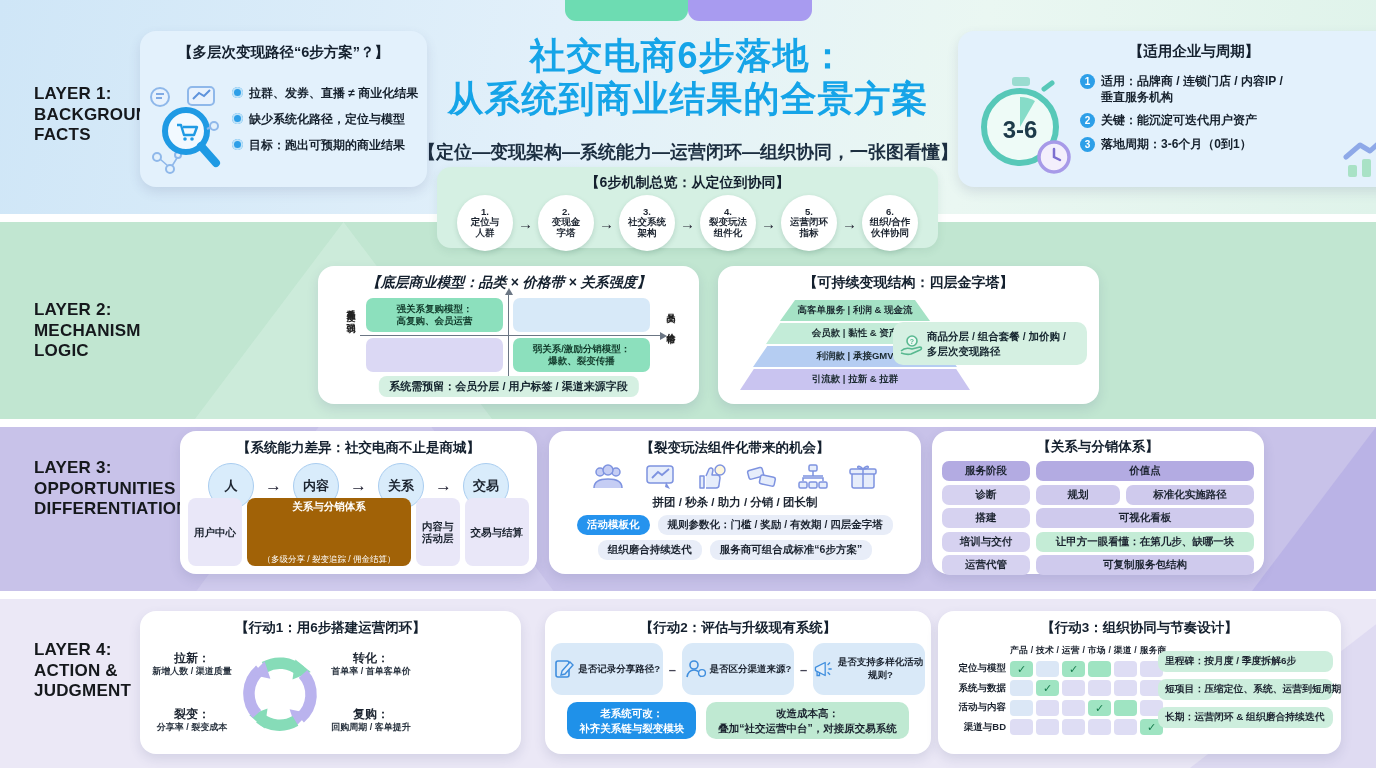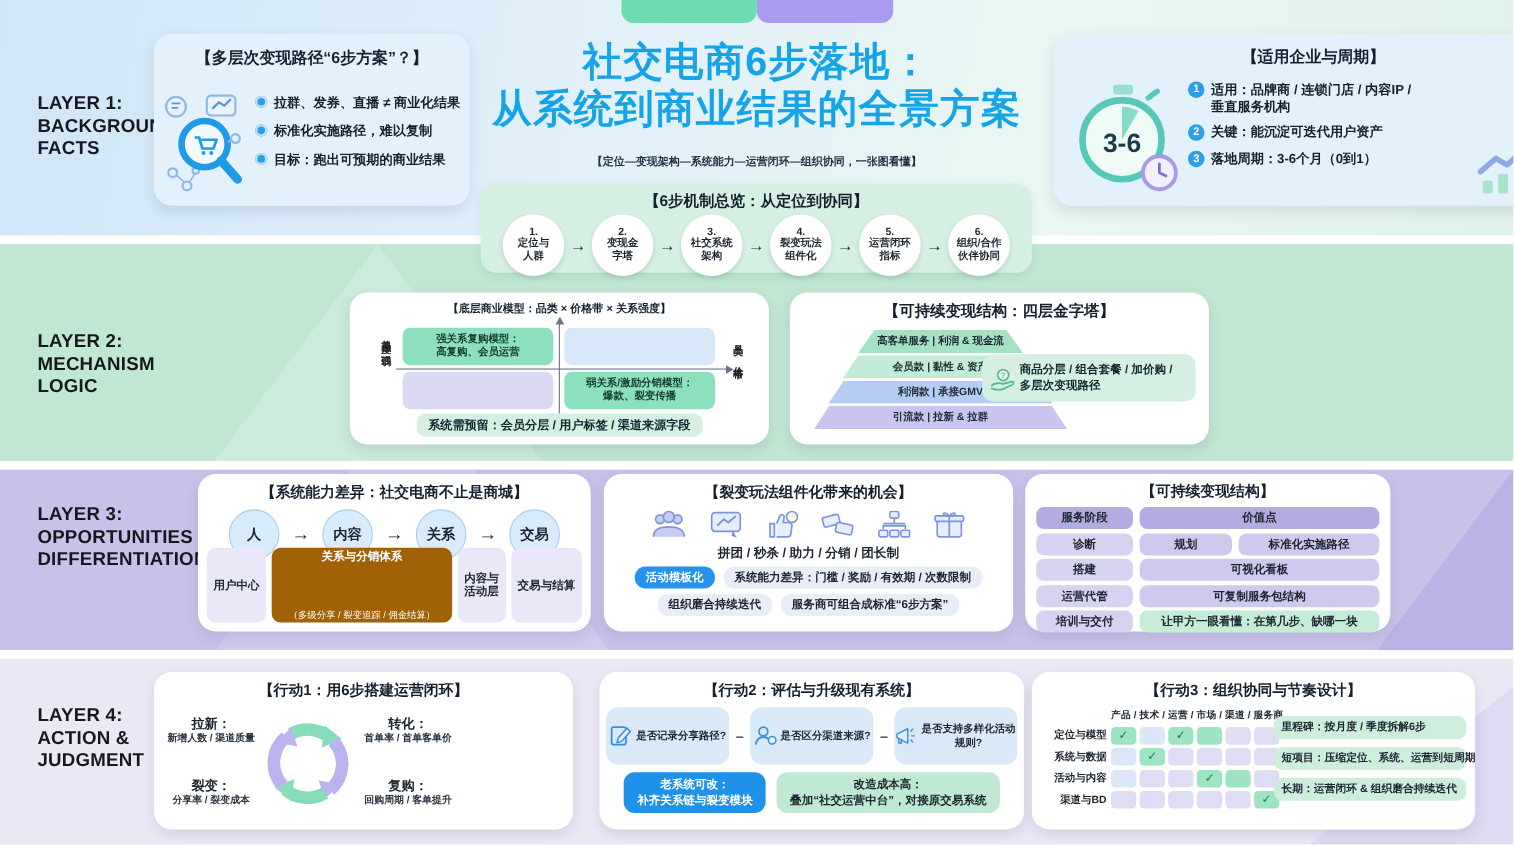--- a/index.html
+++ b/index.html
@@ -19,21 +19,21 @@
   .tab-teal{left:565px;width:123px;background:#6ddcb2;}
   .tab-purple{left:688px;width:124px;background:#a89bf0;}
   .layer-label{position:absolute;left:34px;z-index:3;font-weight:bold;font-size:17px;line-height:1.22;color:#15181c;white-space:pre-line;letter-spacing:.2px;}
   .pre{white-space:pre-line;}
   .box{position:absolute;z-index:4;border-radius:16px;box-shadow:0 5px 12px rgba(70,80,130,.14);}
   .bluebox{background:#e3f1fc;}
   .whitebox{background:#ffffff;}
   .box-title{text-align:center;font-weight:bold;color:#14202e;}
   
   #main-title{position:absolute;left:428px;top:34px;width:520px;z-index:4;text-align:center;font-size:36px;line-height:1.2;font-weight:900;color:#15a4e8;white-space:pre-line;letter-spacing:1px;}
-  #subtitle{position:absolute;left:408px;top:140px;width:560px;z-index:4;text-align:center;font-size:10px;font-weight:bold;color:#1c2e40;}
+  #subtitle{position:absolute;left:408px;top:140px;width:560px;z-index:4;text-align:center;font-size:18px;font-weight:bold;color:#1c2e40;}
   
   #why-box{left:140px;top:31px;width:287px;height:156px;}
   #why-box .box-title{padding-top:12px;font-size:14.5px;}
   .why-icons{position:absolute;left:8px;top:48px;width:84px;height:100px;}
   .why-bullets{position:absolute;left:92px;top:54px;width:190px;}
   .why-bullet{display:flex;align-items:flex-start;margin-bottom:9px;font-size:12px;font-weight:bold;color:#15202c;}
   .bdot{flex:0 0 11px;width:11px;height:11px;border-radius:50%;background:#2d9fe8;margin:2px 6px 0 0;box-shadow:inset 0 0 0 2px #bfe2f8;}
   
   #apply-box{left:958px;top:31px;width:436px;height:156px;padding-left:18px;}
   #apply-box .box-title{padding-top:11px;font-size:14.5px;}
@@ -46,21 +46,21 @@
   
   #steps-strip{position:absolute;left:437px;top:167px;width:501px;height:81px;z-index:5;background:#d5f0e3;border-radius:14px;box-shadow:0 3px 8px rgba(60,110,90,.10);}
   #steps-strip .box-title{padding-top:7px;font-size:14px;}
   .steps-row{display:flex;align-items:center;justify-content:center;margin-top:3px;}
   .step-circle{width:56px;height:56px;border-radius:50%;background:#fff;box-shadow:0 2px 5px rgba(40,90,70,.18);display:flex;flex-direction:column;align-items:center;justify-content:center;}
   .step-num{font-size:9.5px;font-weight:bold;line-height:1.1;}
   .step-lbl{font-size:9.5px;font-weight:bold;line-height:1.15;text-align:center;white-space:pre-line;}
   .step-arrow{font-size:15px;font-weight:bold;color:#223;margin:0 5px;}
   
   #biz-box{left:318px;top:266px;width:381px;height:138px;}
-  #biz-box .box-title{padding-top:8px;font-size:10px;}
+  #biz-box .box-title{padding-top:8px;font-size:14px;font-style:italic;}
   .quad-wrap{position:absolute;left:48px;top:32px;width:284px;height:74px;}
   .quad-grid{position:absolute;left:0;top:0;width:100%;height:100%;display:grid;grid-template-columns:1fr 1fr;grid-template-rows:1fr 1fr;gap:6px 10px;}
   .qcell{border-radius:7px;font-size:9.5px;font-weight:bold;display:flex;align-items:center;justify-content:center;text-align:center;line-height:1.25;}
   .q-green{background:#8ce0bd;color:#123c2c;}
   .q-blue{background:#d7e9f8;}
   .q-purple{background:#dbd8f4;}
   .axis-v{position:absolute;left:50%;top:-4px;width:1px;height:82px;background:#6b7684;}
   .axis-h{position:absolute;top:50%;left:-6px;height:1px;width:300px;background:#6b7684;}
   .axis-h::after{content:"";position:absolute;right:-7px;top:-3.5px;border-left:7px solid #6b7684;border-top:4px solid transparent;border-bottom:4px solid transparent;}
   .axis-v::before{content:"";position:absolute;left:-3.5px;top:-6px;border-bottom:7px solid #6b7684;border-left:4px solid transparent;border-right:4px solid transparent;}
@@ -191,21 +191,21 @@
         <line x1="59" y1="50" x2="63" y2="48" stroke="#8fb8ea" stroke-width="2"></line>
       </svg>
     </div>
     <div class="why-bullets">
       <div class="why-bullet">
           <span class="bdot"></span>
           <span>拉群、发券、直播 ≠ 商业化结果</span>
         </div>
       <div class="why-bullet">
           <span class="bdot"></span>
-          <span>标准化实施路径，难以复制</span>
+          <span>缺少系统化路径，定位与模型</span>
         </div>
       <div class="why-bullet">
           <span class="bdot"></span>
           <span>目标：跑出可预期的商业结果</span>
         </div>
     </div>
   </div>
 
   <div class="box bluebox" id="apply-box">
     <div class="box-title">【适用企业与周期】</div>
@@ -380,51 +380,51 @@
       <svg width="30" height="26" viewBox="0 0 30 26">
         <rect x="4" y="9" width="22" height="15" rx="2" fill="#e6edfb" stroke="#7e93e0" stroke-width="1.5"></rect>
         <rect x="2" y="5" width="26" height="5" rx="1.5" fill="#e6edfb" stroke="#7e93e0" stroke-width="1.5"></rect>
         <line x1="15" y1="5" x2="15" y2="24" stroke="#7e93e0" stroke-width="1.5"></line>
         <path d="M15 5 c-5 -6 -9 0 0 0 c9 0 5 -6 0 0" fill="none" stroke="#7e93e0" stroke-width="1.4"></path>
       </svg>
     </div>
     <div class="fis-types">拼团 / 秒杀 / 助力 / 分销 / 团长制</div>
     <div class="fis-row">
       <span class="fchip fchip-blue">活动模板化</span>
-      <span class="fchip">系统能力差异：门槛 / 奖励 / 有效期 / 次数限制</span>
+      <span class="fchip">规则参数化：门槛 / 奖励 / 有效期 / 四层金字塔</span>
     </div>
     <div class="fis-row">
       <span class="fchip">组织磨合持续迭代</span>
       <span class="fchip">服务商可组合成标准“6步方案”</span>
     </div>
   </div>
 
   <div class="box whitebox" id="prov-box">
-    <div class="box-title">【可持续变现结构】</div>
+    <div class="box-title">【关系与分销体系】</div>
     <div class="prov-grid">
       <div class="prow">
         <div class="pstage phead">服务阶段</div>
         <div class="pval phead">价值点</div>
       </div>
       <div class="prow">
         <div class="pstage">诊断</div>
         <div class="pval pval-small">规划</div>
         <div class="pval">标准化实施路径</div>
       </div>
       <div class="prow">
         <div class="pstage">搭建</div>
         <div class="pval">可视化看板</div>
       </div>
       <div class="prow">
+        <div class="pstage">培训与交付</div>
+        <div class="pval pgreen">让甲方一眼看懂：在第几步、缺哪一块</div>
+      </div>
+      <div class="prow">
         <div class="pstage">运营代管</div>
         <div class="pval">可复制服务包结构</div>
-      </div>
-      <div class="prow">
-        <div class="pstage">培训与交付</div>
-        <div class="pval pgreen">让甲方一眼看懂：在第几步、缺哪一块</div>
       </div>
     </div>
   </div>
 
   <div class="box whitebox" id="act1-box">
     <div class="box-title">【行动1：用6步搭建运营闭环】</div>
     <div class="cycle">
       <svg width="96" height="100" viewBox="0 0 100 104">
         <path d="M 34 24 A 32 32 0 0 1 71 28" fill="none" stroke="#86dcb8" stroke-width="12"></path>
         <polygon points="66,16 82,29 63,37" fill="#86dcb8"></polygon>

